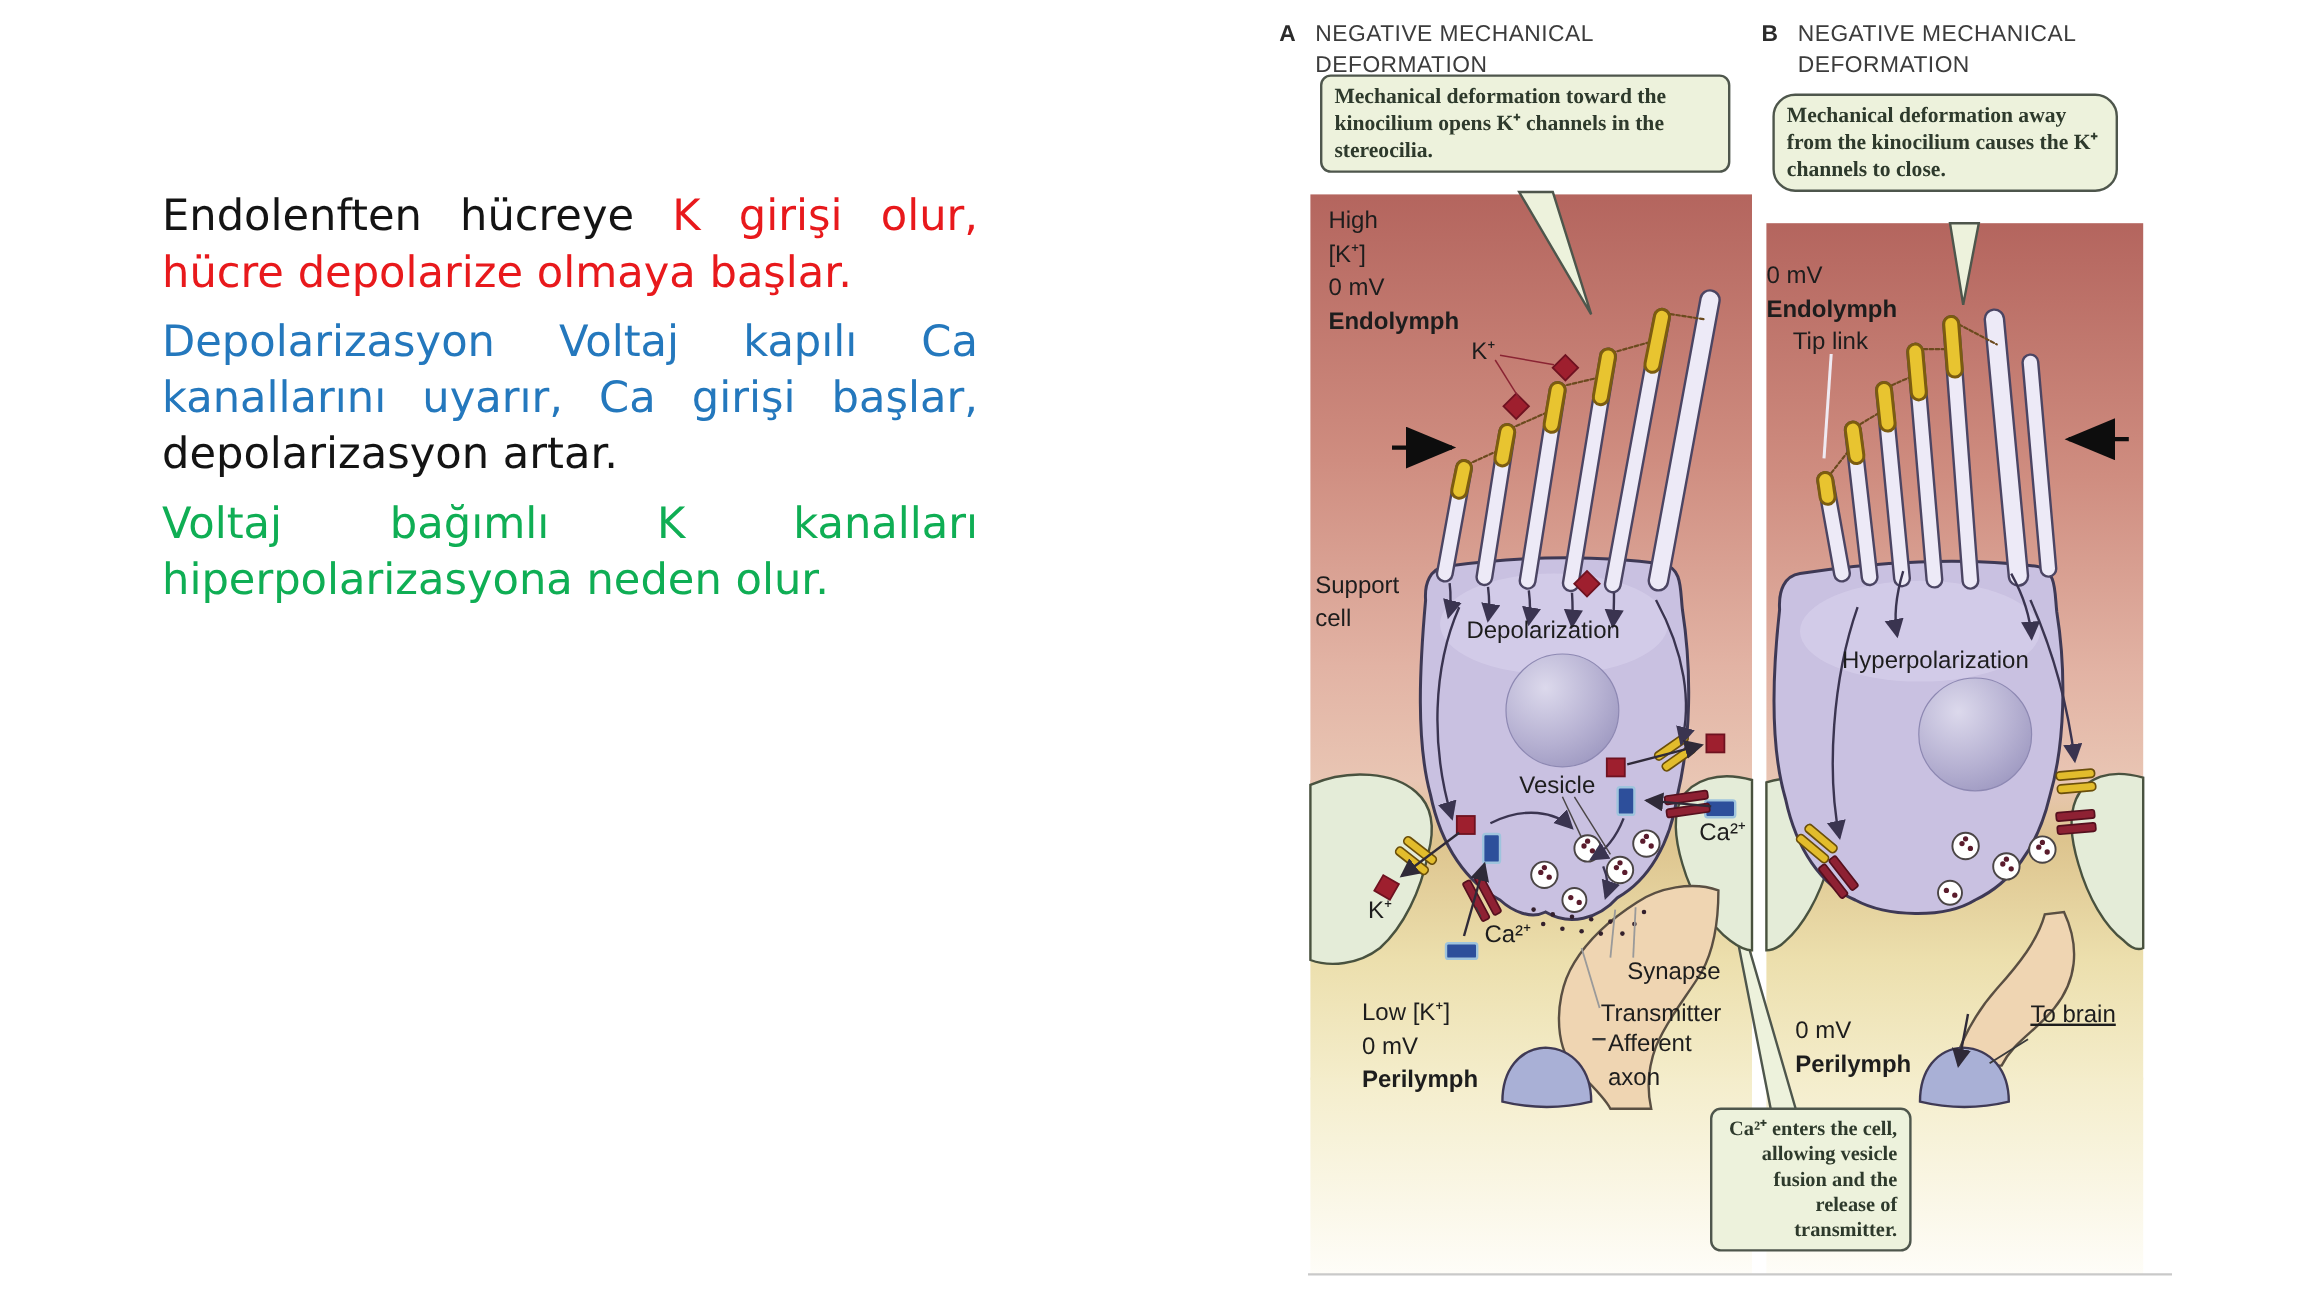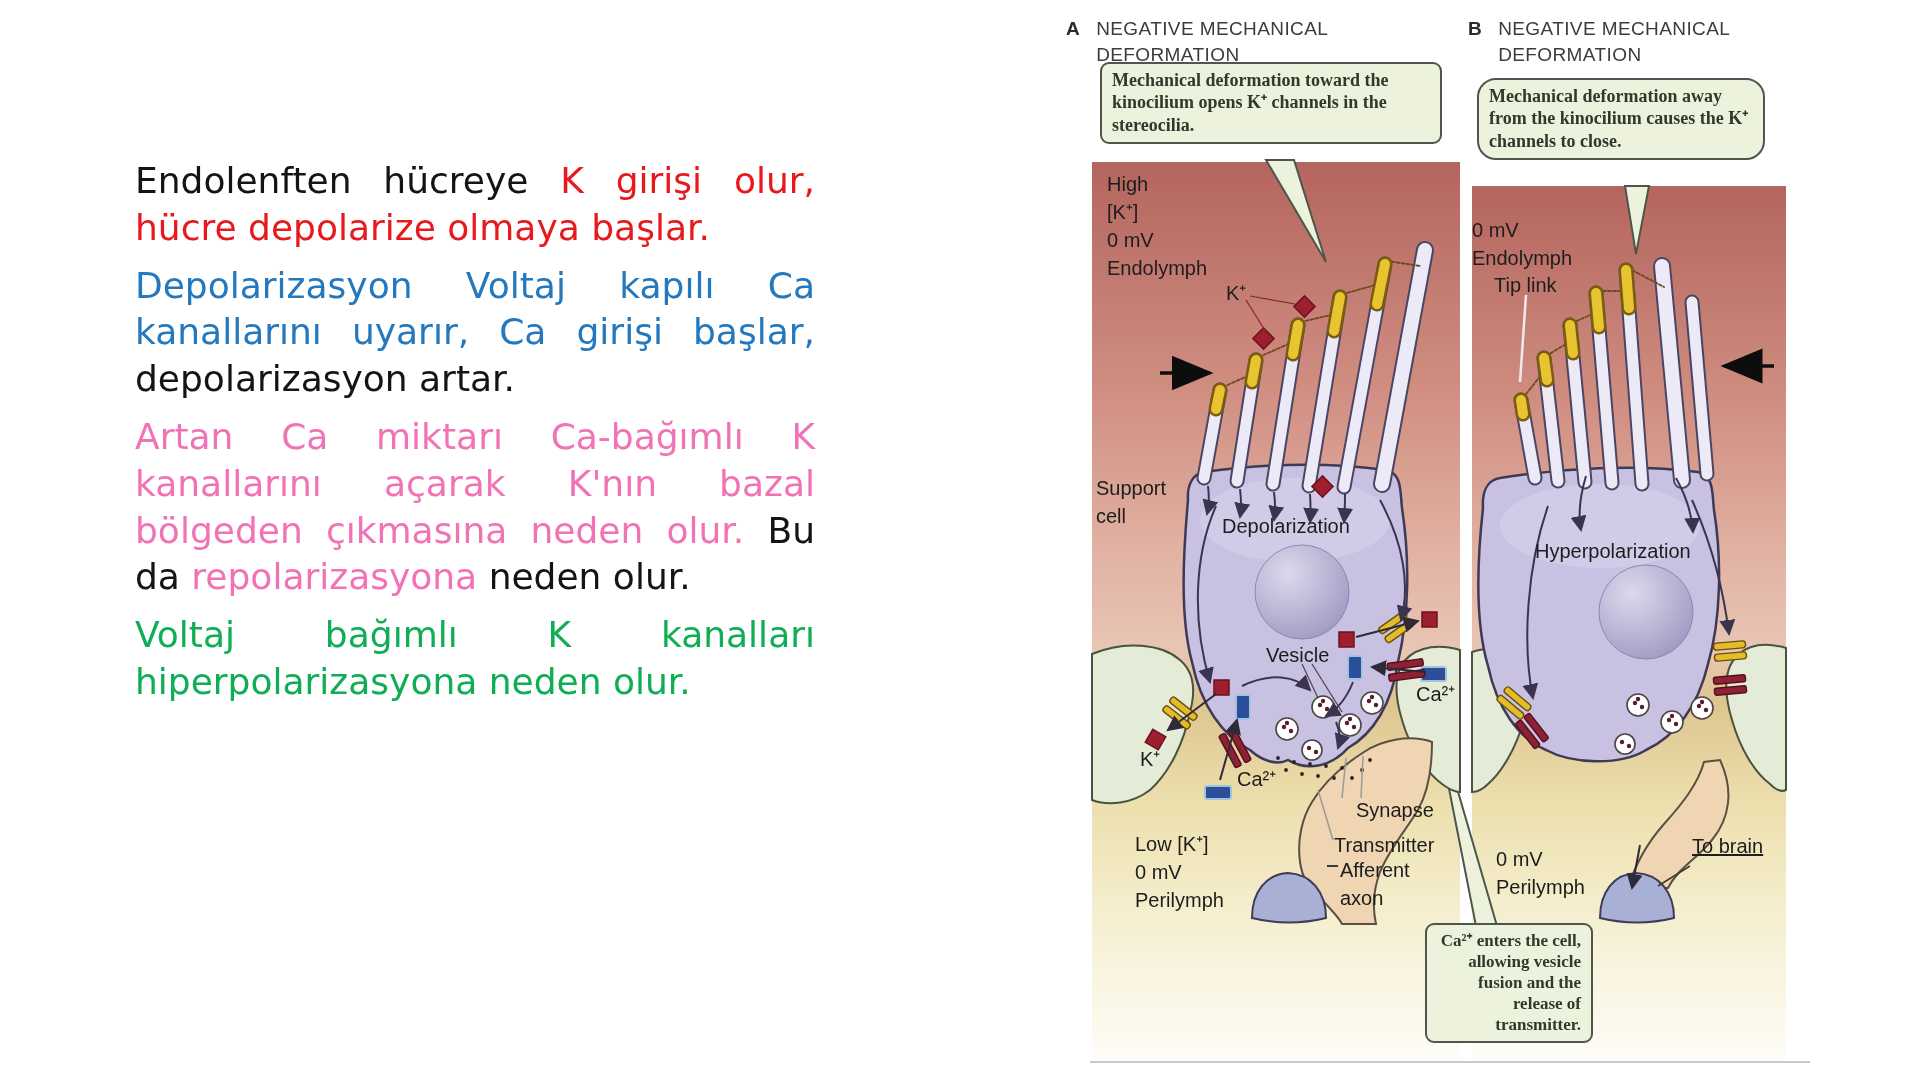--- a/index.html
+++ b/index.html
@@ -13,38 +13,37 @@
   .c-black{color:#141414}
   .c-red{color:#e8191c}
   .c-blue{color:#2478bd}
   .c-pink{color:#f272b6}
   .c-green{color:#0fae54}
   
   .figure{position:absolute;left:1080px;top:0;width:780px;height:1080px;}
   .fig-svg{position:absolute;left:0;top:0;}
   .lbl{position:absolute;font-family:"Liberation Sans",sans-serif;font-size:20px;line-height:1.4;
        color:#1d1d1d;white-space:nowrap;}
-  .lbl .b{font-weight:normal;}
+  .lbl .b{font-weight:bold;}
   .panel-header{position:absolute;display:flex;gap:16px;font-family:"Liberation Sans",sans-serif;
        font-size:19px;line-height:1.35;color:#3c3c3c;letter-spacing:.4px;white-space:nowrap;}
   .panel-header .tag{font-weight:bold;color:#2b2b2b;}
   .callout{position:absolute;box-sizing:border-box;background:#edf2dc;border:2px solid #4e564c;
        border-radius:9px;padding:5px 10px 6px 10px;font-family:"Liberation Serif",serif;
        font-weight:bold;font-size:18px;line-height:1.24;color:#2e3a2c;}
   .callout.small{font-size:17px;}
 </style>
 </head>
 <body>
 
 <div class="slide">
 
   <div class="text-block">
     <p><span class="c-black">Endolenften hücreye </span><span class="c-red">K girişi olur, hücre depolarize olmaya başlar.</span></p>
     <p><span class="c-blue">Depolarizasyon Voltaj kapılı Ca kanallarını uyarır, Ca girişi başlar,</span><span class="c-black"> depolarizasyon artar.</span></p>
-    <p><span class="c-pink">Artan Ca miktarı Ca-bağımlı K kanallarını açarak K'nın bazal bölgeden çıkmasına neden olur. </span><span class="c-black">Bu da </span><span class="c-pink">repolarizasyona</span><span class="c-black"> neden olur.</span></p>
     <p><span class="c-green">Voltaj bağımlı K kanalları hiperpolarizasyona neden olur.</span></p>
   </div>
 
   <div class="figure">
 
     <svg class="fig-svg" width="780" height="1080" viewBox="0 0 780 1080">
       <defs>
         <linearGradient id="gpink" x1="0" y1="0" x2="0" y2="1">
           <stop offset="0" stop-color="#b4655e"></stop>
             <stop offset="0.45" stop-color="#cf8d80"></stop>

